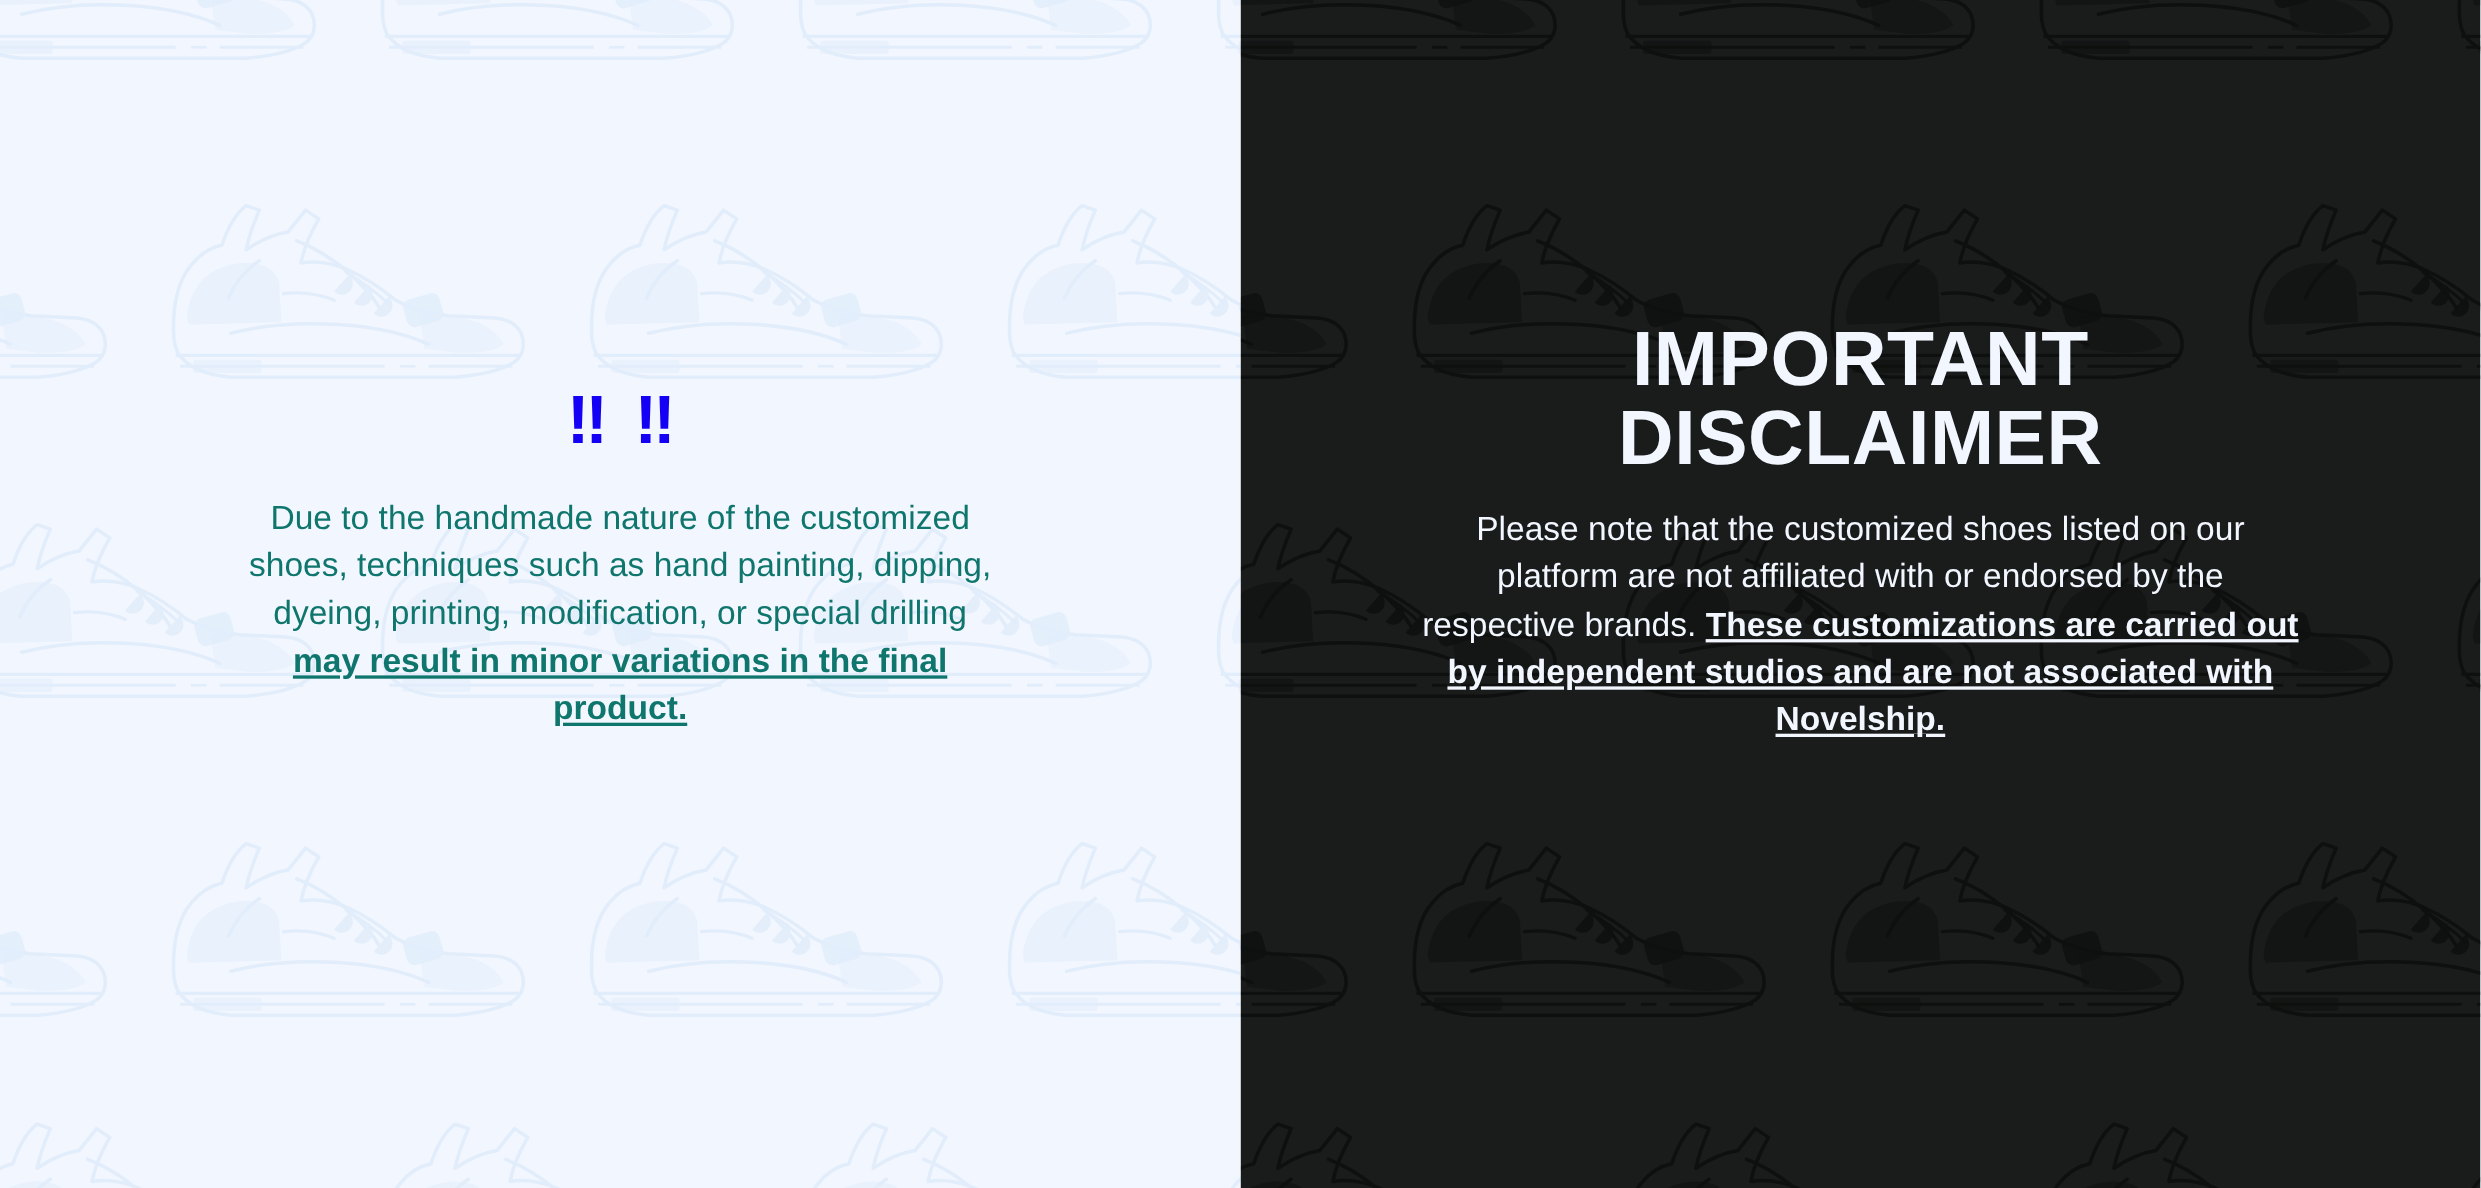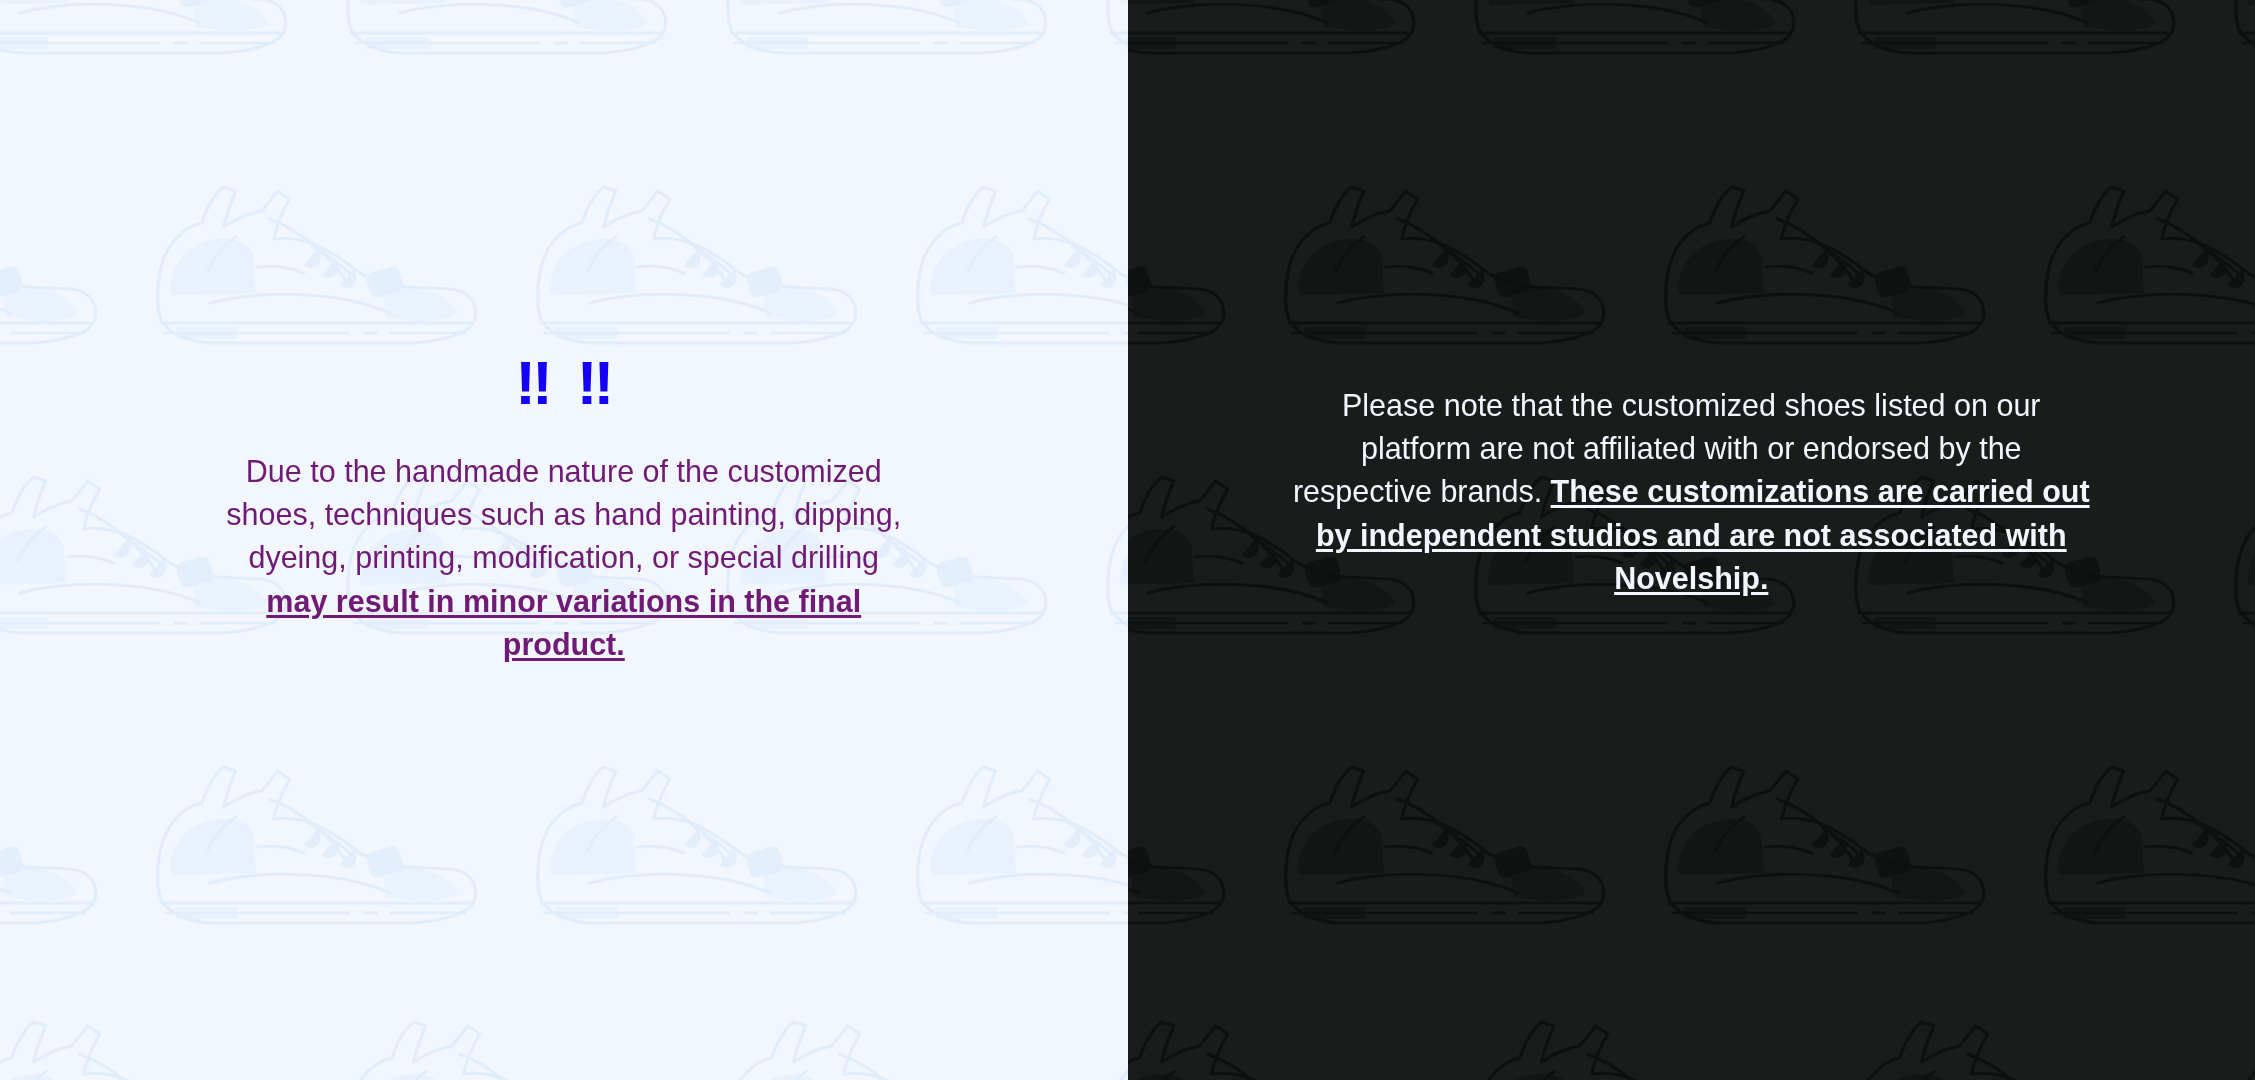--- a/index.html
+++ b/index.html
@@ -97,21 +97,21 @@
     margin-right:auto;
   }
 
   
   .body-text {
     font-size:30.5px;
     line-height:1.42;
     font-weight:400;
   }
   .body-text--light {
-    color:#701a75;
+    color:#0f766e;
     max-width:700px;
     margin:0 auto;
   }
   .body-text--dark {
     color:#F2F6FE;
     max-width:800px;
     margin:16px auto;
   }
 
   .emph {
@@ -227,19 +227,23 @@
 
           <use href="#sneaker-light" x="-40" y="1020"></use>
           <use href="#sneaker-light" x="340" y="1020"></use>
           <use href="#sneaker-light" x="720" y="1020"></use>
           <use href="#sneaker-light" x="1100" y="1020"></use>
         </g>
       </svg>
     </div>
 
     <div class="content">
+      <h1 class="heading heading--dark">
+        <span>IMPORTANT</span><br>
+        <span>DISCLAIMER</span>
+      </h1>
       <p class="body-text body-text--dark">
         <span>Please note that the customized shoes listed on our platform are not affiliated with or endorsed by the respective brands. </span><span class="emph">These customizations are carried out by independent studios and are not associated with Novelship.</span>
       </p>
     </div>
   </section>
 
 </div>
 
 </body></html>

